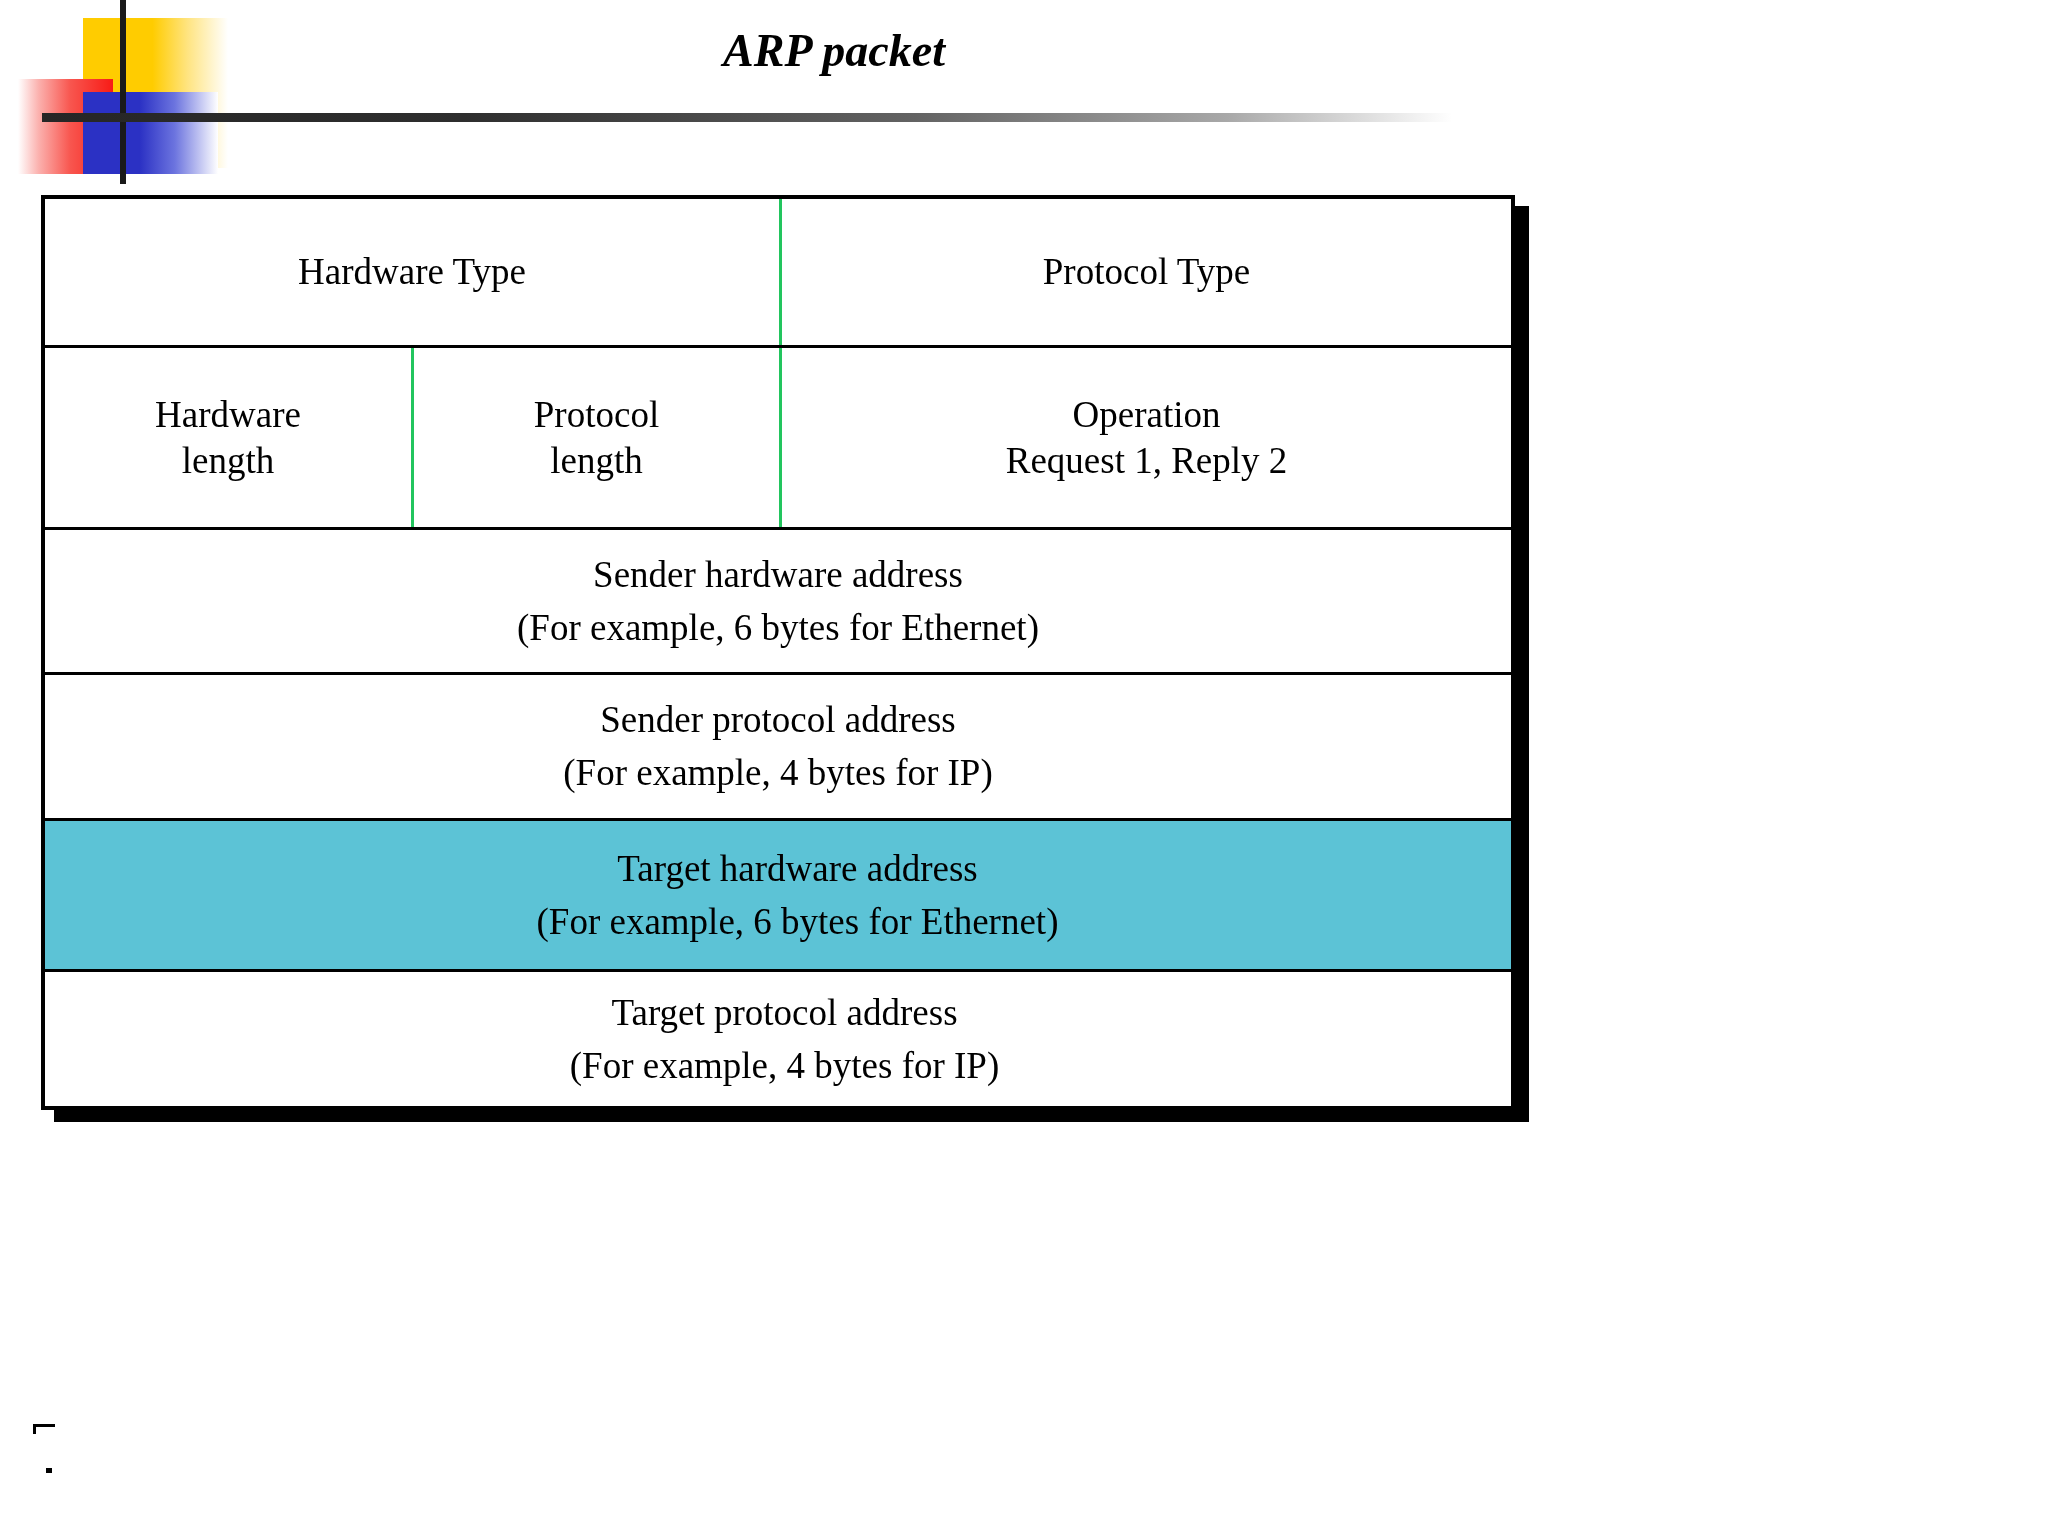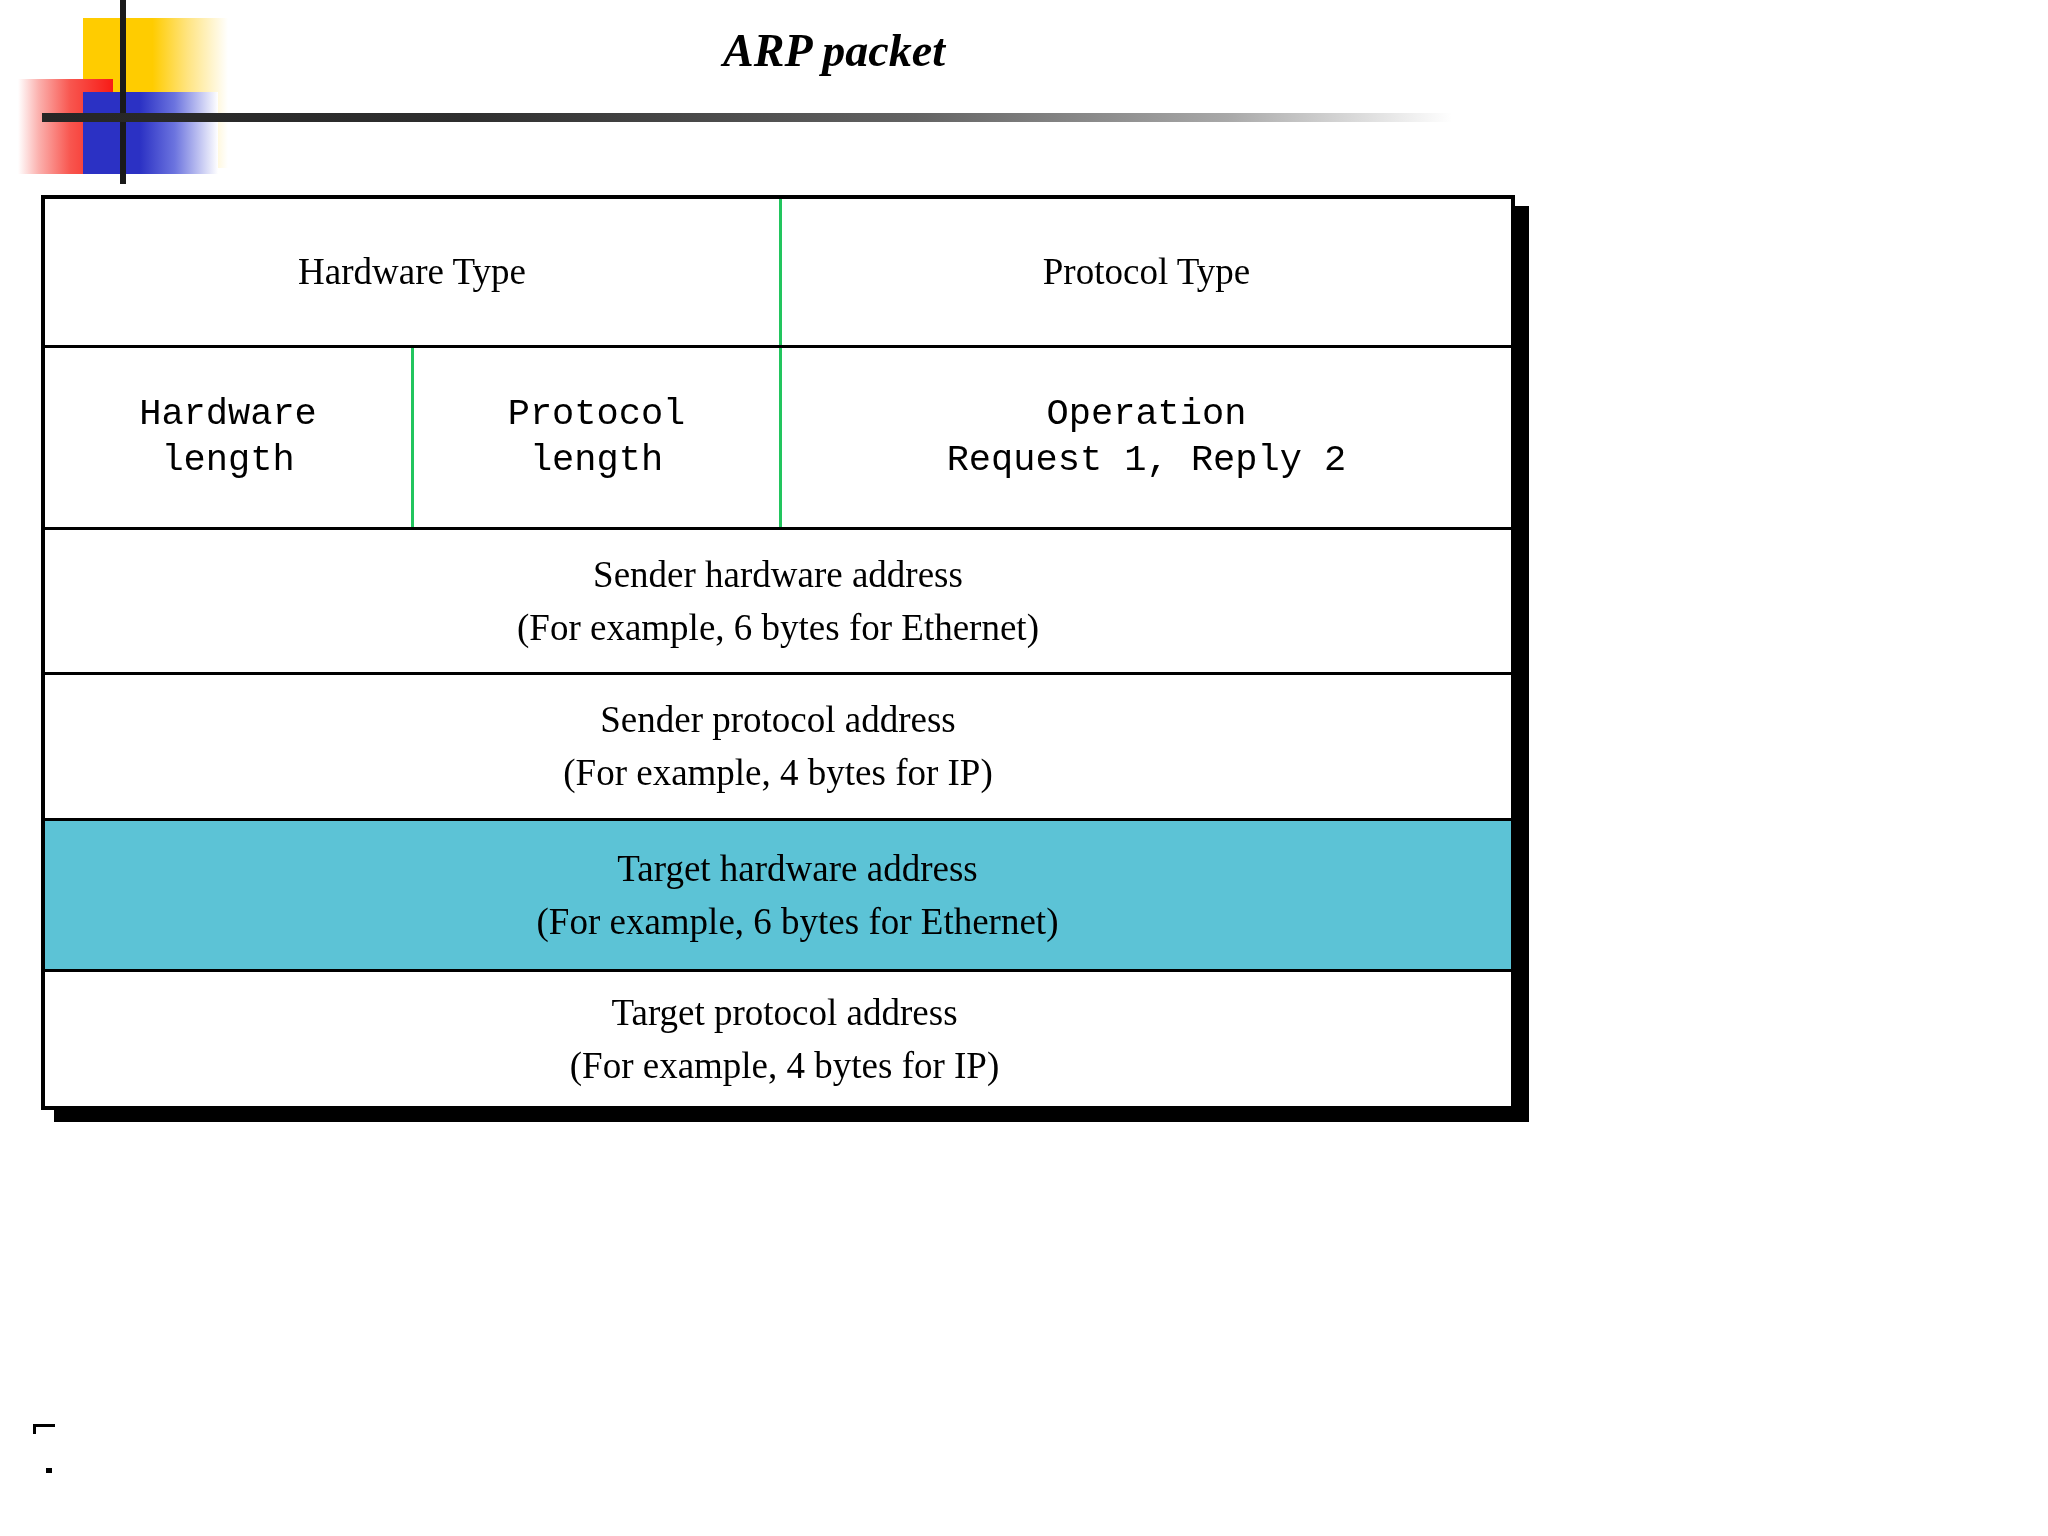--- a/index.html
+++ b/index.html
@@ -119,21 +119,21 @@
     font-size: 37px;
     line-height: 1.22;
     color: #000000;
     box-sizing: border-box;
     border-right: 3px solid #22c55e;
   }
   .pcell:last-child { border-right: none; }
 
   
   .row-1 { height: 157px; }
-  .row-2 { height: 192px; font-family: Liberation Mono, monospace; }
+  .row-2 { height: 192px; }
   .row-3 { height: 153px; }
   .row-4 { height: 153px; }
   .row-5 { height: 160px; background: #5CC3D6; padding-left: 39px; }
   .row-6 { height: 141px; }
 
   
   .w-hwtype   { width: 737px; }
   .w-ptype    { flex: 1; }
   .w-hwlen    { width: 369px; }
   .w-plen     { width: 368px; }

